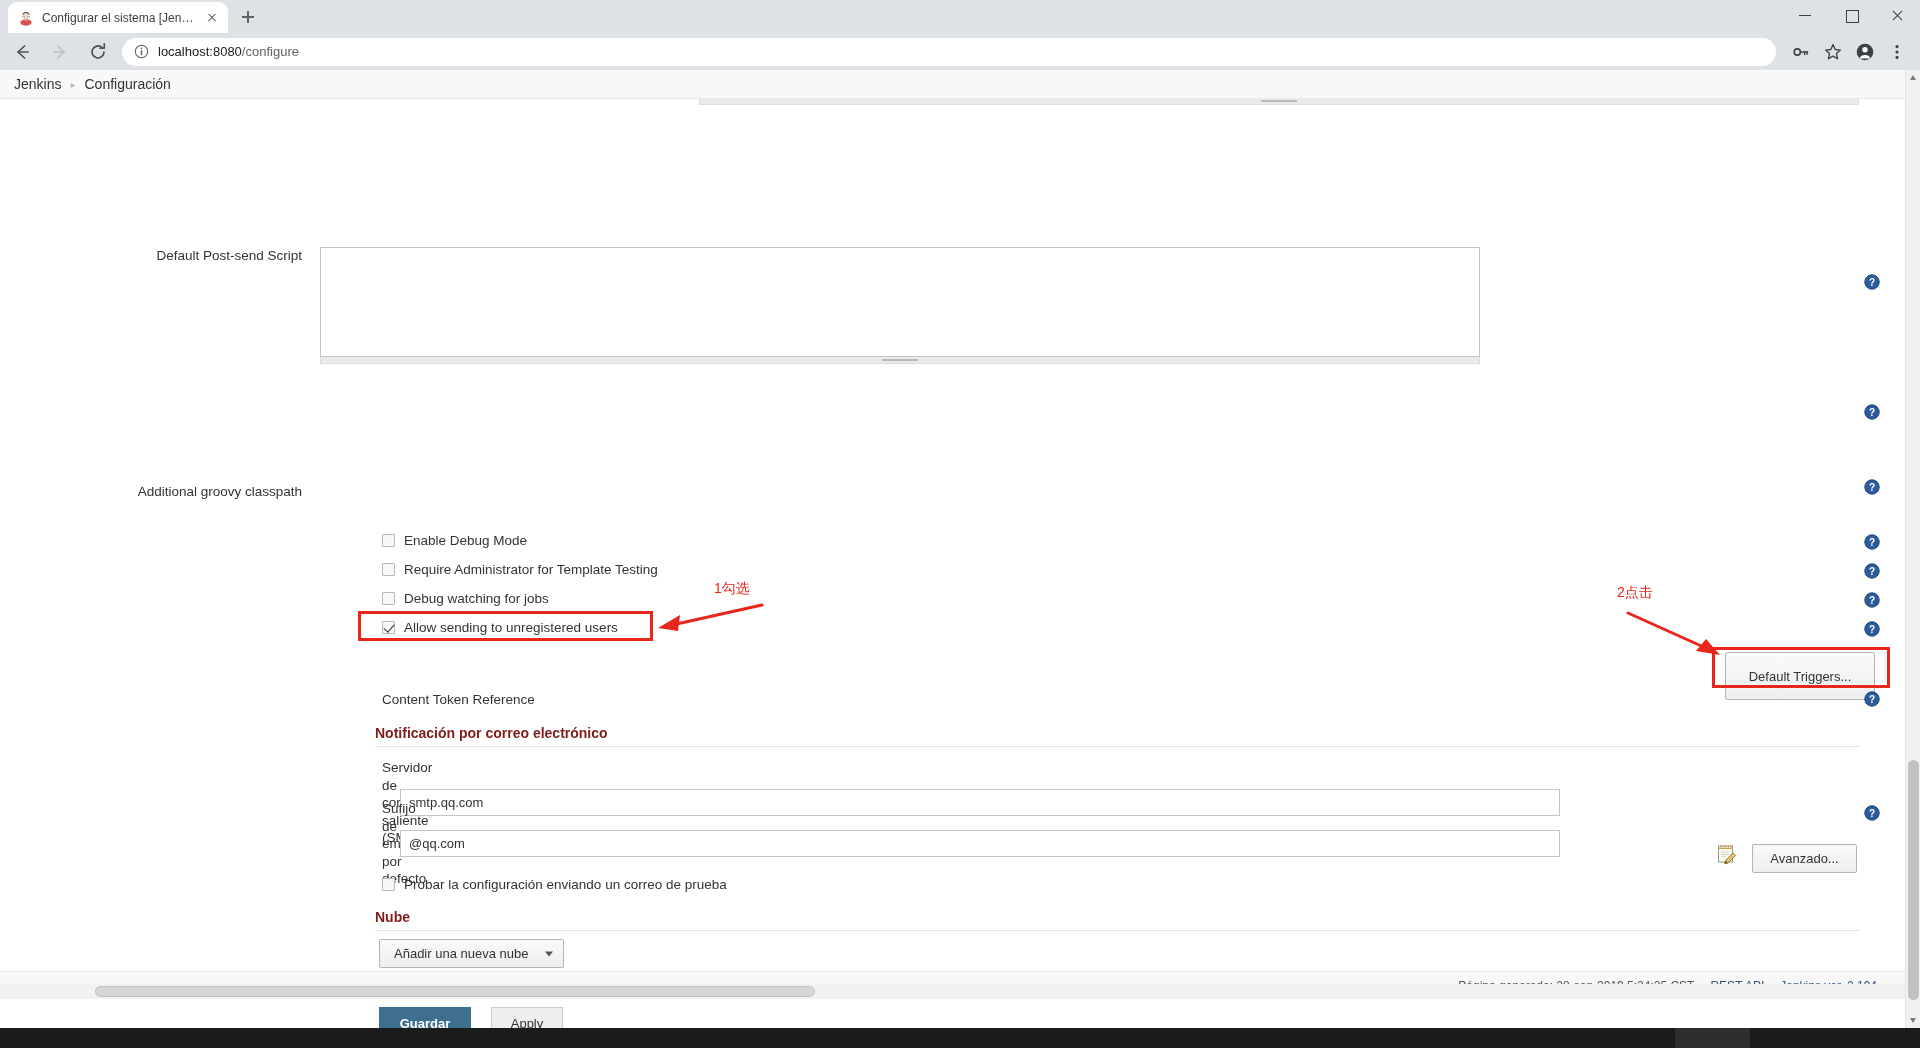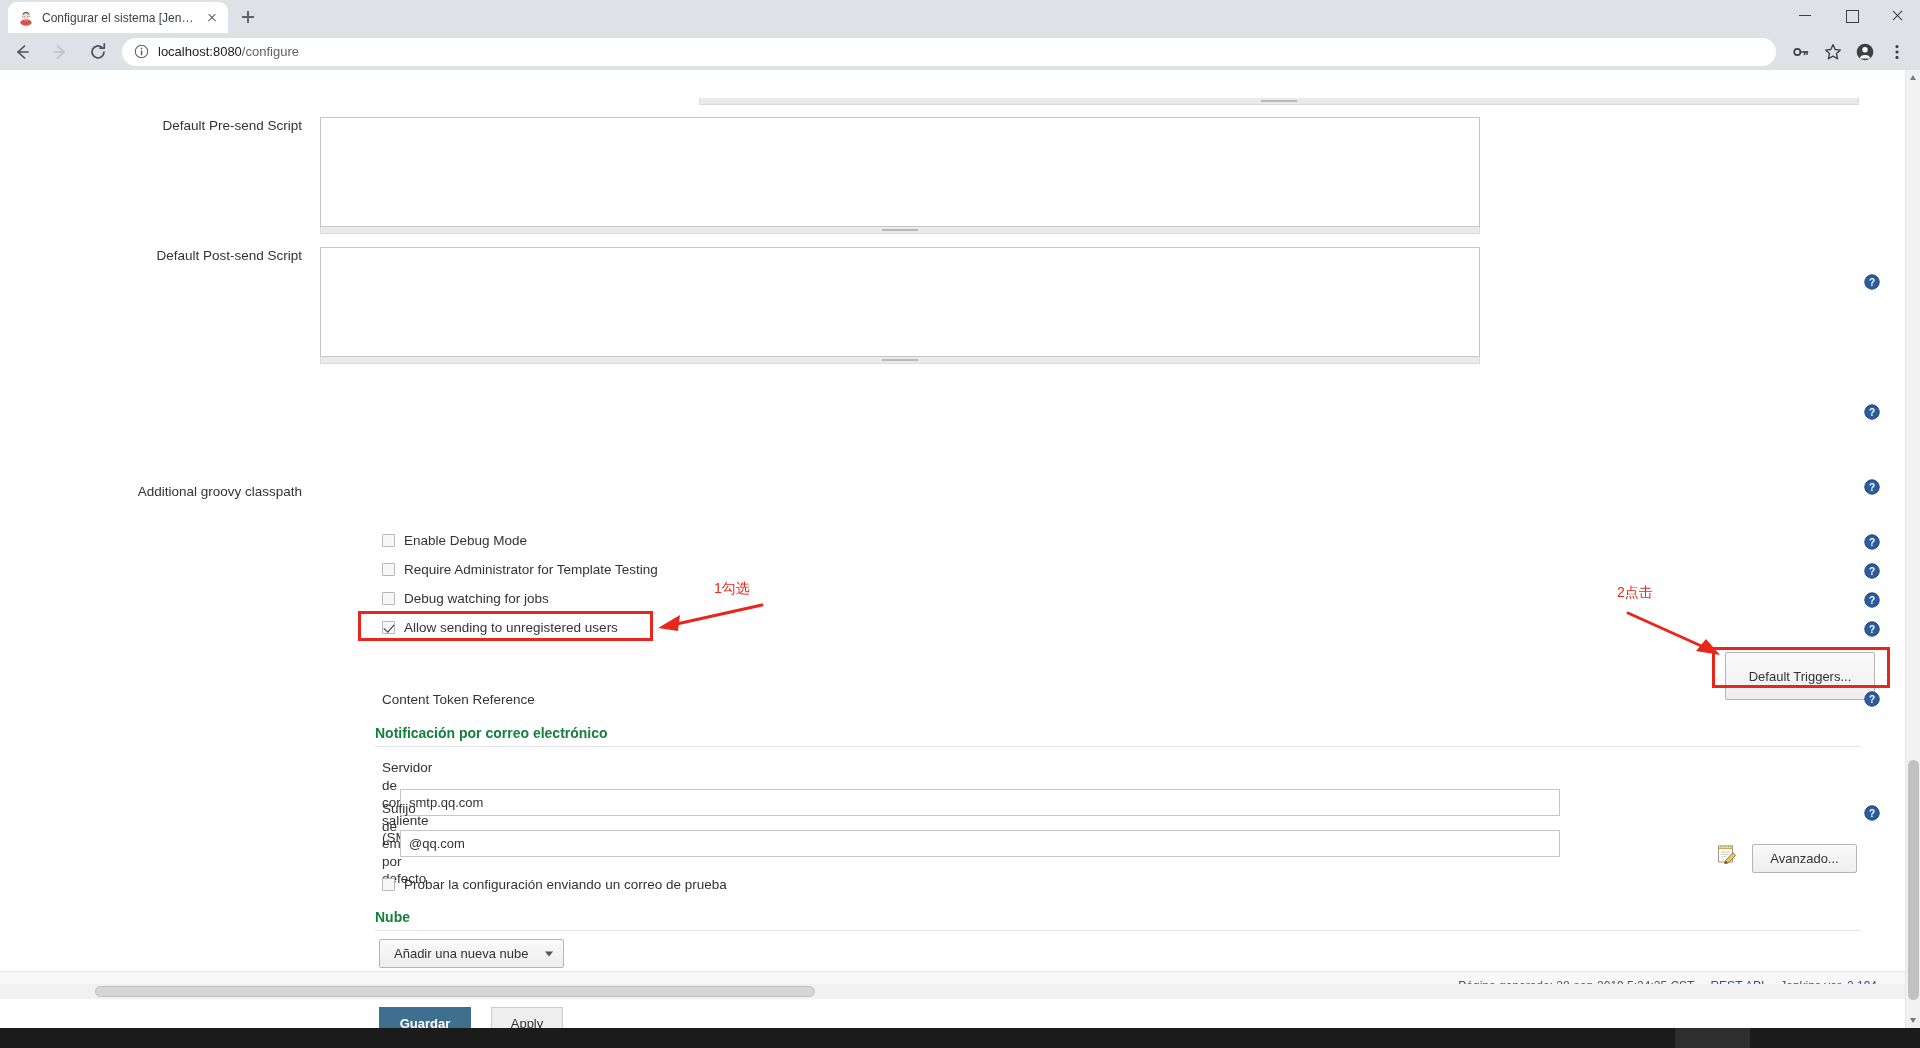--- a/index.html
+++ b/index.html
@@ -113,21 +113,21 @@
     width:13px; height:13px; flex:0 0 13px; border:1px solid #b9b9b9; background:#f7f7f7;
     position:relative; cursor:pointer; border-radius:1px;
   }
   .cb.checked::after {
     content:""; position:absolute; left:3px; top:0px; width:5px; height:9px;
     border:solid #333; border-width:0 1.7px 1.7px 0; transform:rotate(42deg);
   }
   .cb-label { font-size:13.5px; color:#333; }
 
   .section-head {
-    font-size:14px; font-weight:bold; color:#15803d; border-bottom:1px solid #e3e3e3;
+    font-size:14px; font-weight:bold; color:#7f1d1d; border-bottom:1px solid #e3e3e3;
     padding-bottom:5px; width:1485px;
   }
 
   input.txt {
     width:1160px; height:27px; border:1px solid #c6c6c6; background:#fff;
     font-size:13px; color:#333; padding:0 8px; font-family:"Liberation Sans", sans-serif;
   }
 
   .select-wrap { position:relative; display:inline-block; }
   select.sel {
@@ -260,34 +260,32 @@
           <circle cx="9" cy="9" r="1.55" fill="#3c4043"></circle>
           <circle cx="9" cy="14.4" r="1.55" fill="#3c4043"></circle>
         </svg>
       </div>
     </div>
   </div>
 </div>
 
 <div class="page">
 
+  <div class="breadcrumb-bar">
+    <span class="crumb">Jenkins</span>
+    <span class="crumb-sep">▸</span>
+    <span class="crumb">Configuración</span>
+  </div>
 
   <div class="content">
 
     <div style="position:absolute; left:699px; top:-1px;">
       <div class="resize-grip"></div>
     </div>
 
-    <div class="row" style="top:18px;">
-      <div class="lbl">Default Pre-send Script</div>
-      <div class="field">
-        <textarea class="ta" rows="7" style="height: 110px;"></textarea>
-        <div class="resize-grip"></div>
-      </div>
-    </div>
     <span class="help" style="left:1864px; top:175px;">
       <svg width="16" height="16" viewBox="0 0 16 16">
           <circle cx="8" cy="8" r="7.2" fill="#2c5c9e"></circle>
           <circle cx="8" cy="8" r="7.2" fill="none" stroke="#1d4378" stroke-width="1"></circle>
           <text x="8" y="11.6" font-size="10" font-family="Liberation Sans, sans-serif" font-weight="bold" fill="#ffffff" text-anchor="middle">?</text>
         </svg>
     </span>
 
     <div class="row" style="top:148px;">
       <div class="lbl">Default Post-send Script</div>

